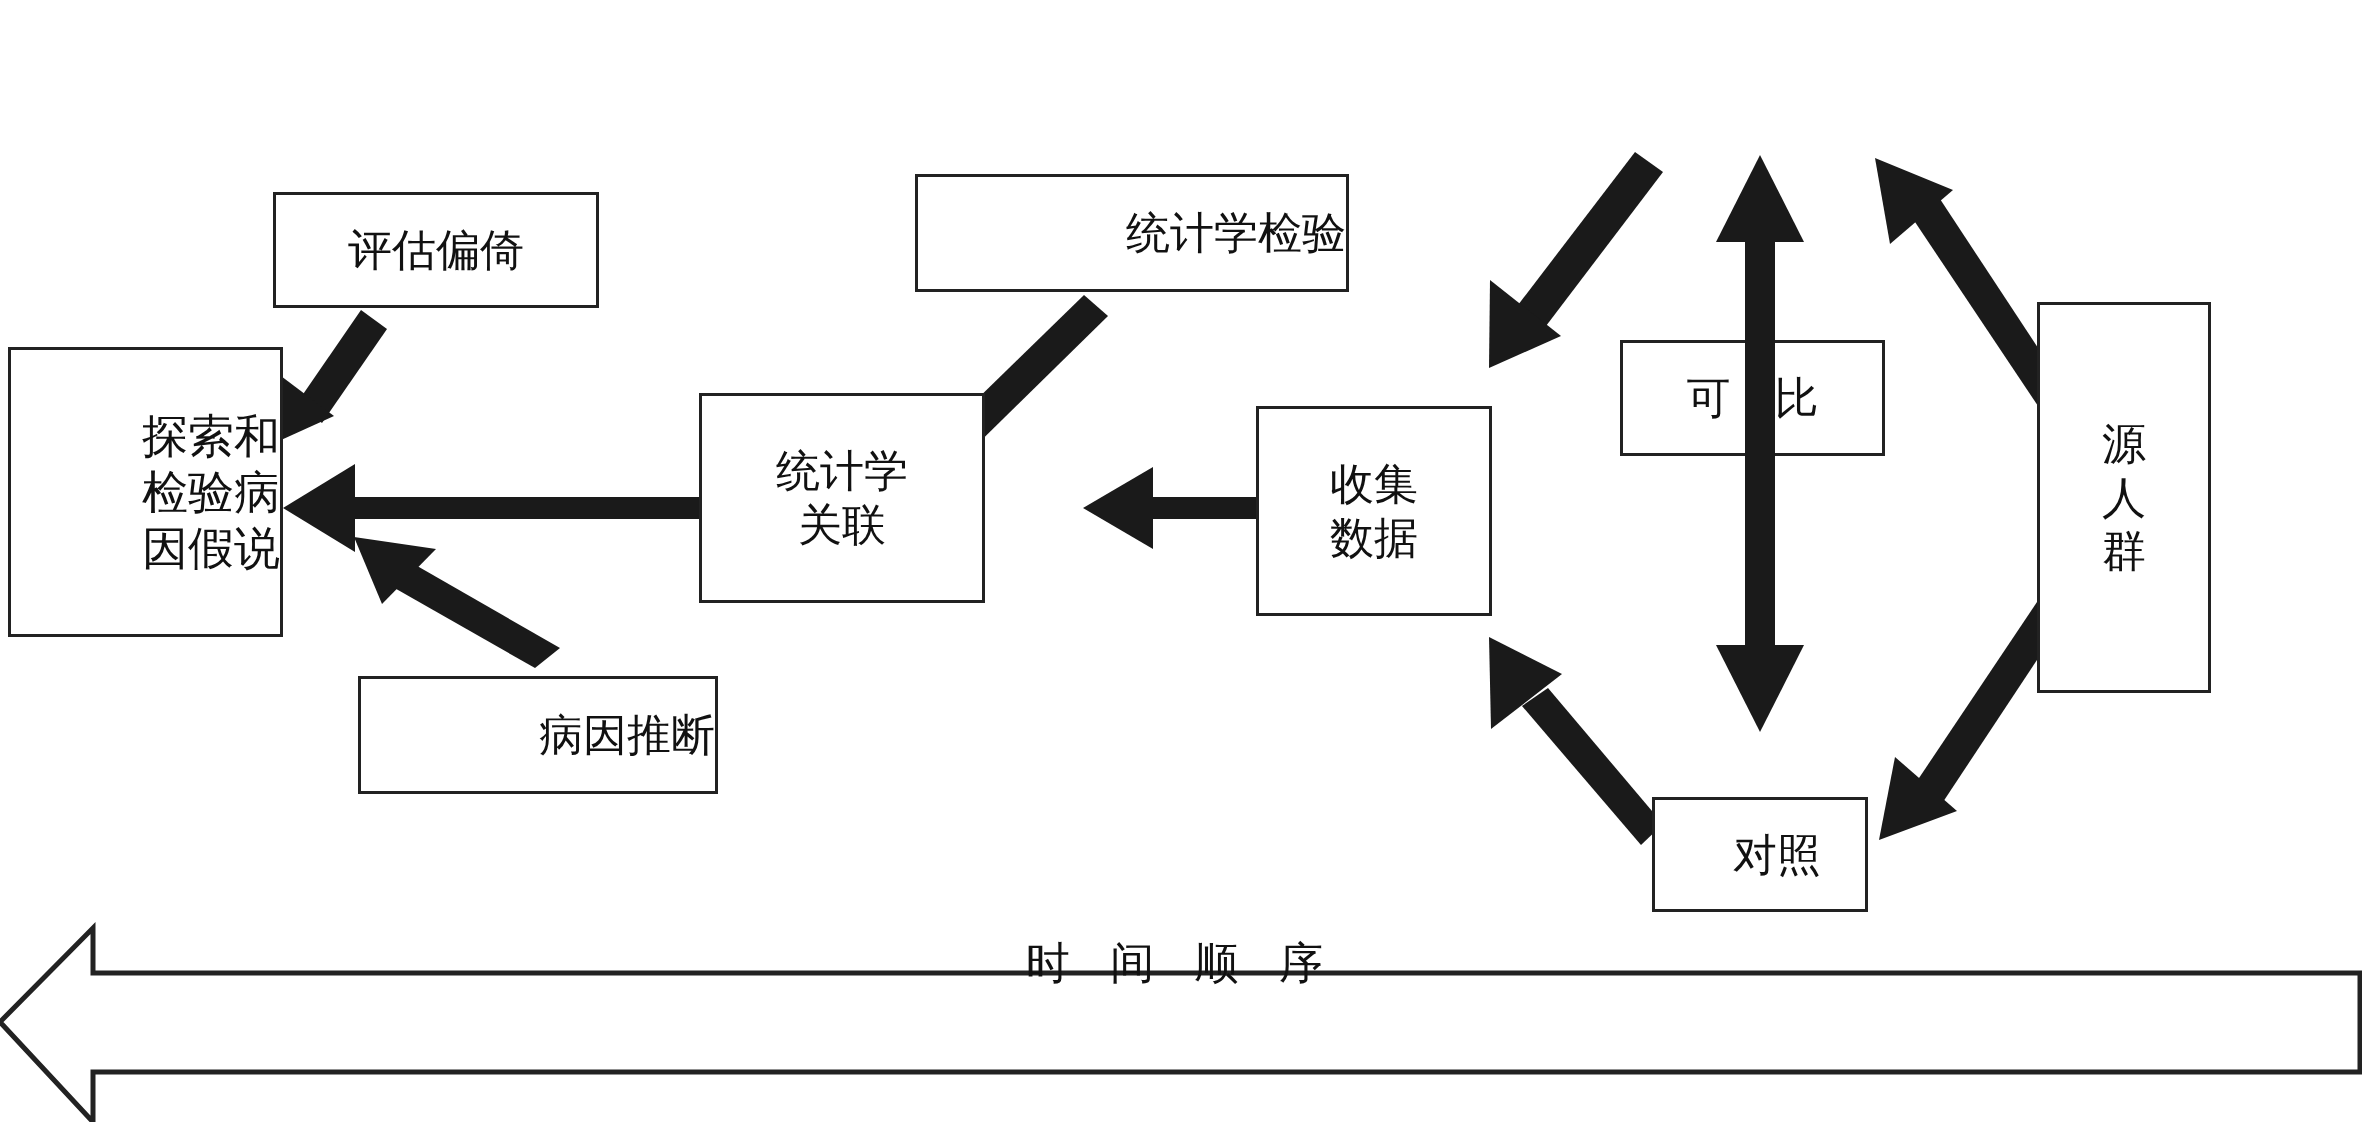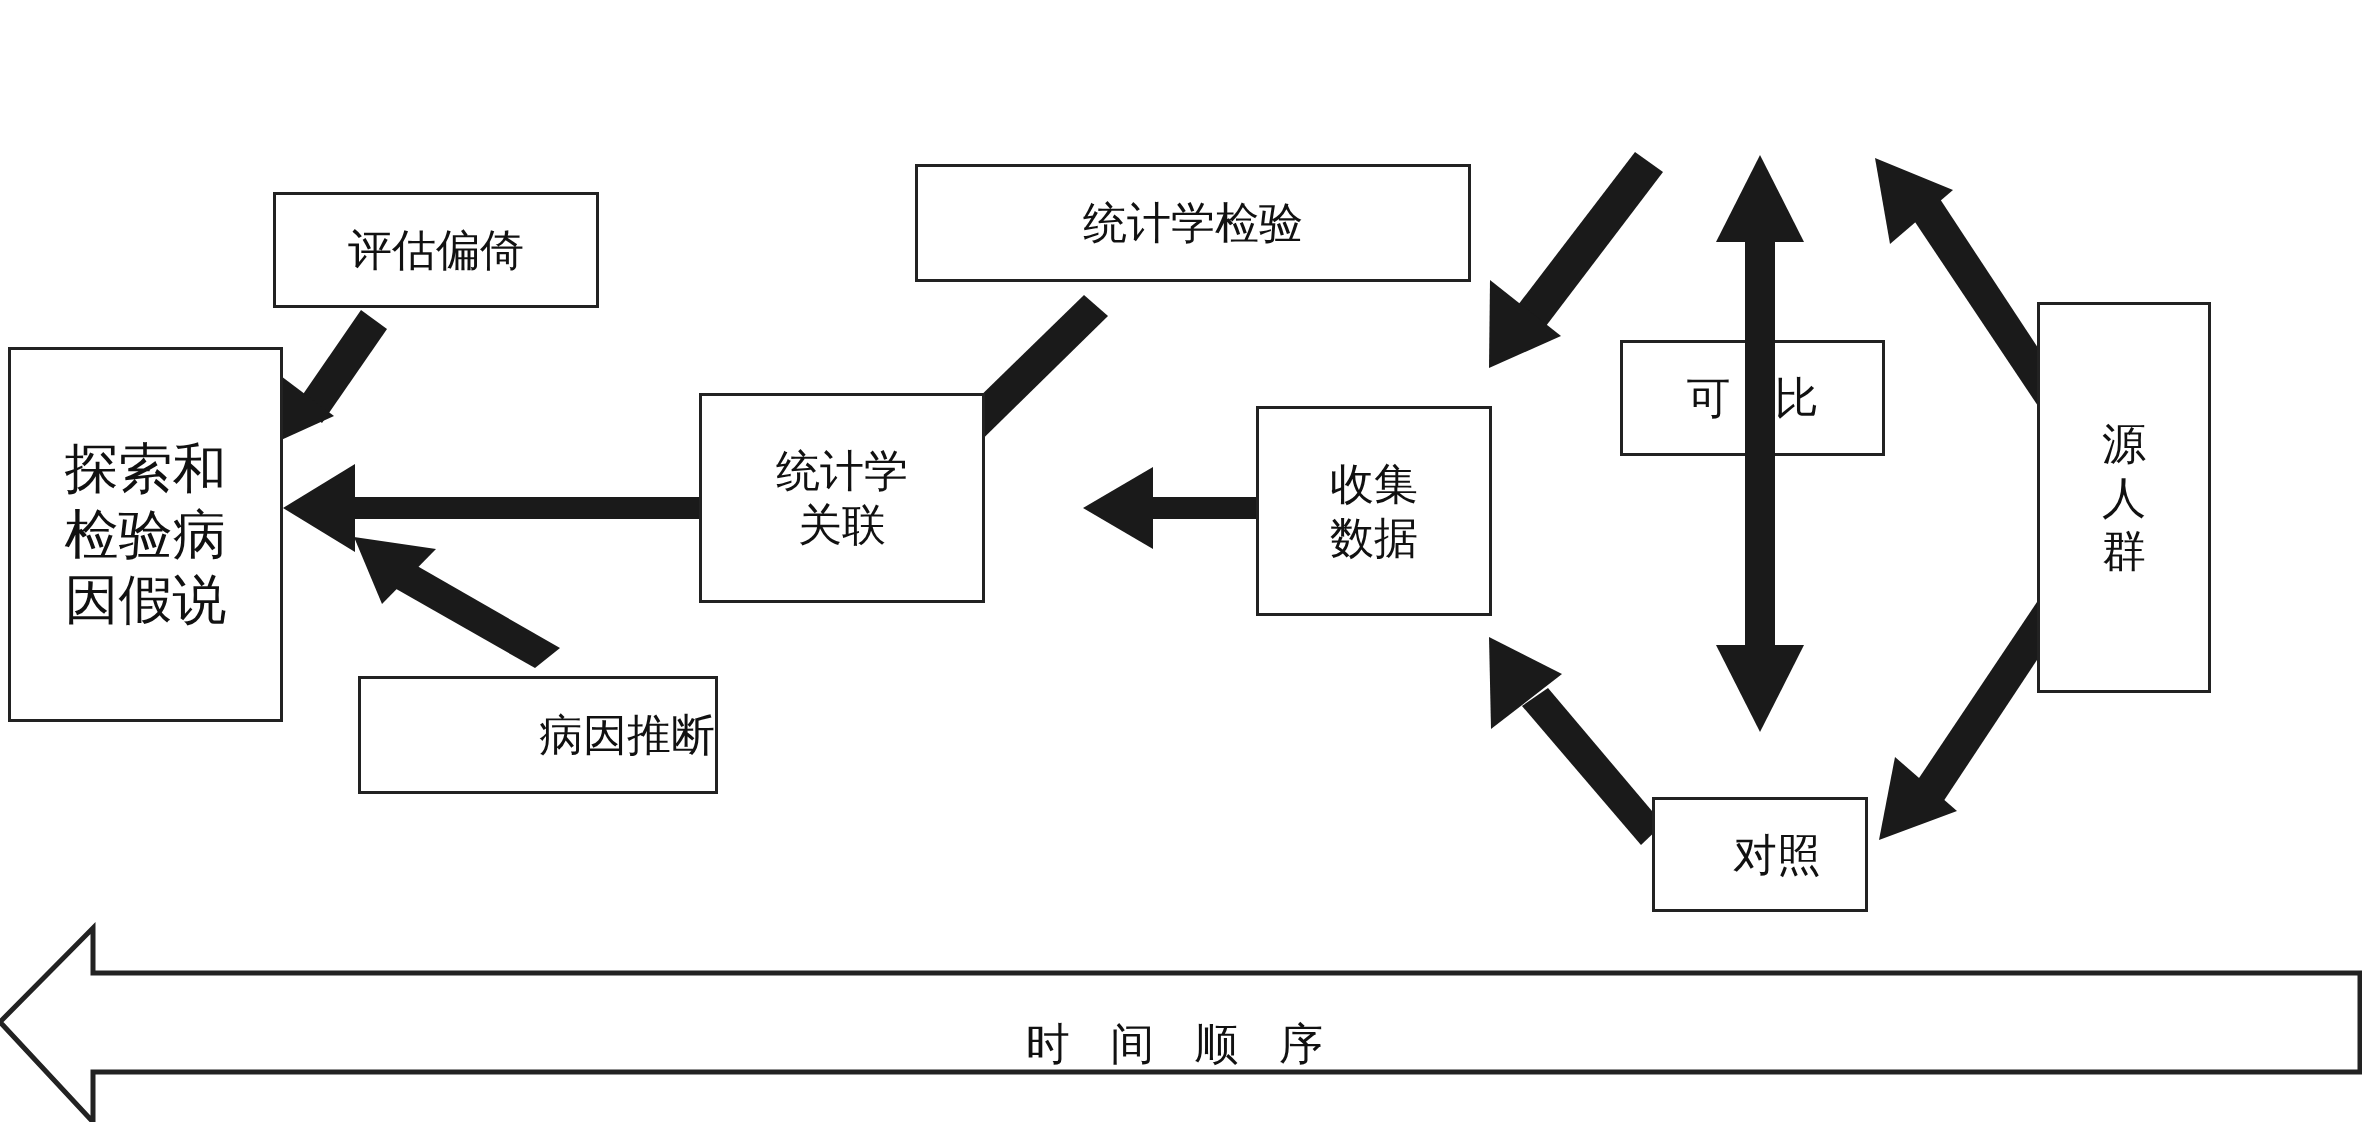--- a/index.html
+++ b/index.html
@@ -86,40 +86,40 @@
       <polygon fill="#1a1a1a" points="1879,840 1895,757 1957,811"></polygon>
     </g>
 
     <g>
       <rect x="1745" y="195" width="30" height="495" fill="#1a1a1a"></rect>
       <polygon fill="#1a1a1a" points="1760,155 1716,242 1804,242"></polygon>
       <polygon fill="#1a1a1a" points="1760,732 1716,645 1804,645"></polygon>
     </g>
   </svg>
 
-  <div class="box" style="left:8px;top:347px;width:275px;height:375px;font-size:54px;">
+  <div class="box" style="left:8px;top:347px;width:275px;height:290px;font-size:46px;justify-content:flex-end;">
     <span class="txt">探索和
 检验病
 因假说</span>
   </div>
 
   <div class="box" style="left:273px;top:192px;width:326px;height:116px;font-size:44px;">
     <span class="txt">评估偏倚</span>
   </div>
 
   <div class="box" style="left:358px;top:676px;width:360px;height:118px;font-size:44px;justify-content:flex-end;">
     <span class="txt">病因推断</span>
   </div>
 
   <div class="box" style="left:699px;top:393px;width:286px;height:210px;font-size:44px;">
     <span class="txt">统计学
 关联</span>
   </div>
 
-  <div class="box" style="left:915px;top:164px;width:556px;height:118px;font-size:44px;">
+  <div class="box" style="left:915px;top:174px;width:434px;height:118px;font-size:44px;justify-content:flex-end;">
     <span class="txt">统计学检验</span>
   </div>
 
   <div class="box" style="left:1256px;top:393px;width:236px;height:210px;font-size:44px;margin-top:13px;">
     <span class="txt">收集
 数据</span>
   </div>
 
 
   <div class="box" style="left:1620px;top:340px;width:265px;height:116px;font-size:44px;border-width:3px;">
@@ -141,17 +141,17 @@
       <rect x="1745" y="336" width="30" height="124" fill="#1a1a1a"></rect>
     </g>
   </svg>
 
   <svg class="svg-layer" viewBox="0 0 2362 1122" xmlns="http://www.w3.org/2000/svg" style="z-index:5;">
     <g>
       <path d="M 2360 973 L 93 973 L 93 928 L 0 1022 L 93 1122 L 93 1072 L 2360 1072 Z" fill="#ffffff" stroke="#222222" stroke-width="5" stroke-linejoin="miter"></path>
     </g>
   </svg>
 
-  <div class="timelabel" style="left:0px;top:1015px;width:2362px;text-align:center;font-size:44px;">
+  <div class="timelabel" style="left:0px;top:934px;width:2362px;text-align:center;font-size:44px;">
     <span>时 间 顺 序</span>
   </div>
 
 </div>
 
 </body></html>

